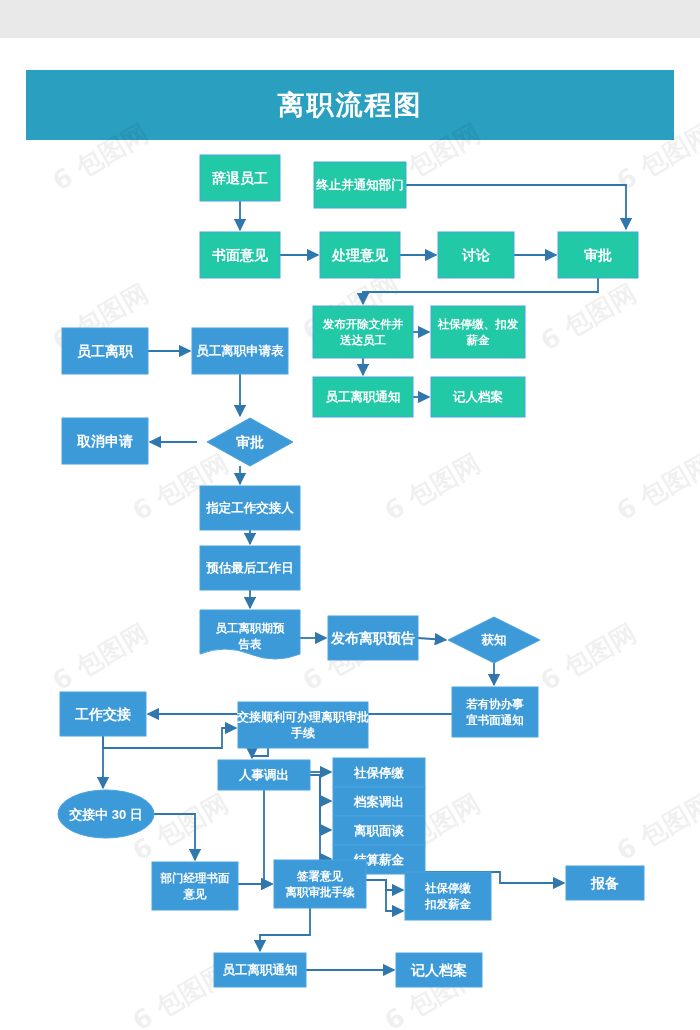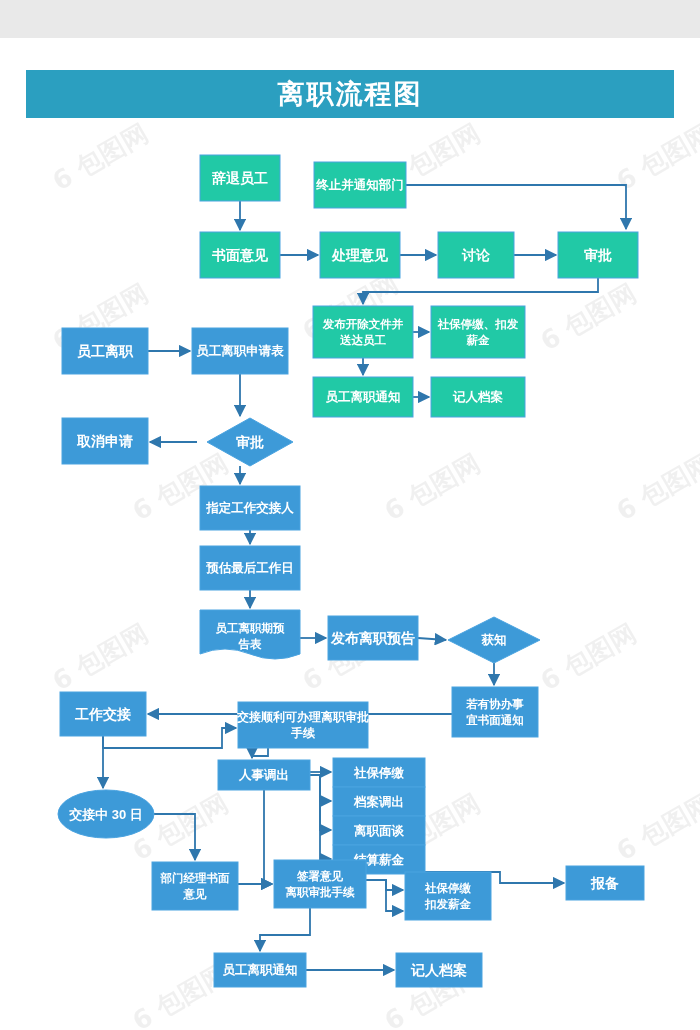--- a/index.html
+++ b/index.html
@@ -4,21 +4,21 @@
 <style>
   html,body{margin:0;padding:0;background:#ffffff;}
   body{
     width:700px;height:1030px;position:relative;overflow:hidden;
     font-family:"Liberation Sans","DejaVu Sans",sans-serif;
   }
   #topband{
     position:absolute;left:0;top:0;width:700px;height:38px;background:#e9e9e9;
   }
   #titlebar{
-    position:absolute;left:26px;top:70px;width:648px;height:48px;
+    position:absolute;left:26px;top:70px;width:648px;height:70px;
     background:#2b9fc0;display:flex;align-items:center;justify-content:center;
   }
   #titlebar .t{
     color:#ffffff;font-size:27px;font-weight:bold;letter-spacing:2px;
   }
   #canvas{position:absolute;left:0;top:0;width:700px;height:1030px;}
   .wm{
     position:absolute;color:#000;opacity:0.055;font-size:26px;font-weight:bold;
     transform:rotate(-30deg);white-space:nowrap;pointer-events:none;
     font-family:"DejaVu Sans",sans-serif;

